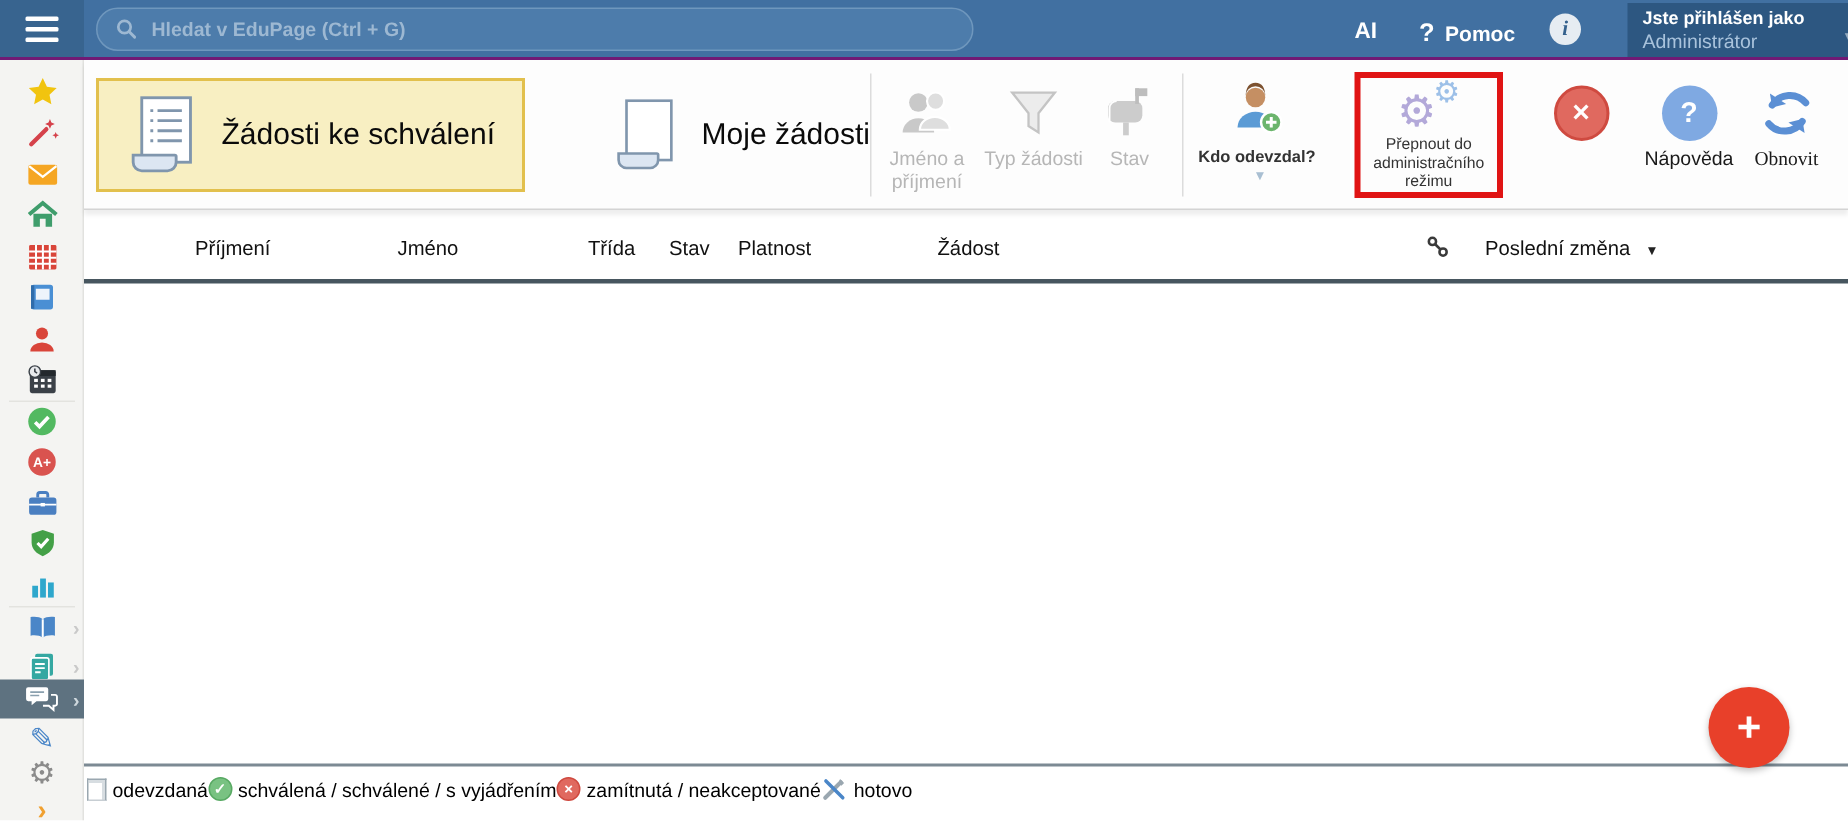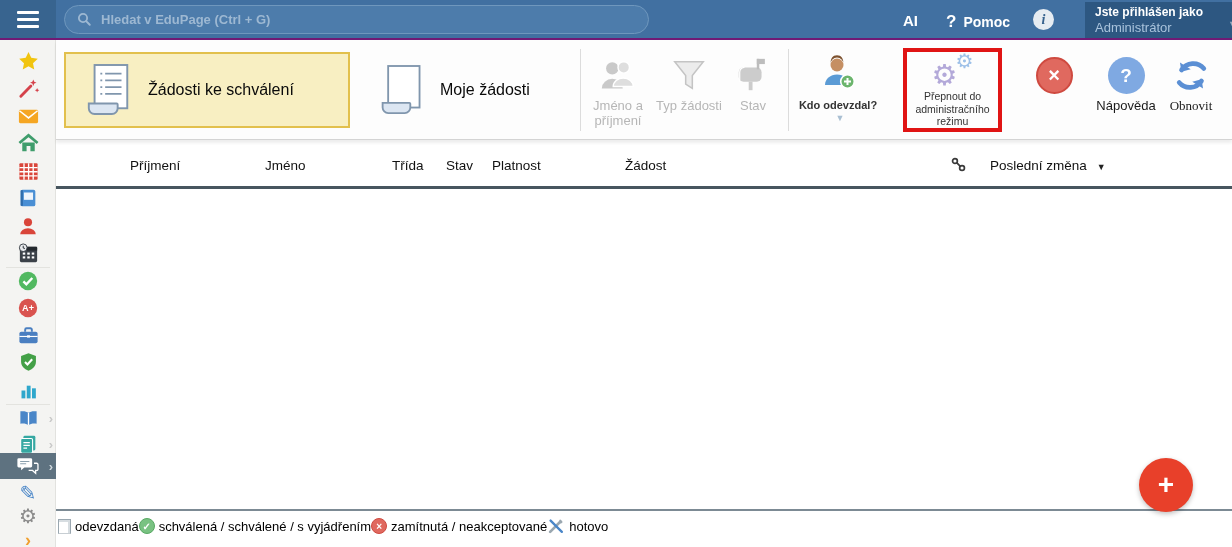--- a/index.html
+++ b/index.html
@@ -33,22 +33,22 @@
   .sb-div { position:absolute; left:6px; width:44px; height:1px; background:#e3e3df; }
   .sb-chev { position:absolute; right:3px; font-size:13px; color:#c9c9c9; font-weight:bold; }
   .sb-selected { background:#5e7280; }
   .sb-selected .sb-chev { color:#cfd8dd; }
 
   
   .main { position:absolute; left:56px; top:40px; width:1176px; height:507px; background:#fff; }
   .toolbar { position:absolute; left:0; top:0; width:1176px; height:100px; background:#fdfdfd; border-bottom:1px solid #d4d4d4; box-shadow:0 3px 3px rgba(0,0,0,0.07); }
   .tab-big { position:absolute; top:12px; height:76px; display:flex; align-items:center; gap:14px; padding:0 18px; cursor:pointer; }
   .tab-active { left:8px; width:286px; background:#f8efc2; border:2px solid #e2c04d; }
-  .tab-plain { left:304px; width:208px; }
-  .tab-big .lbl { font-size:16px; color:#0a0a0a; white-space:nowrap; }
+  .tab-plain { left:334px; width:208px; }
+  .tab-big .lbl { font-size:20px; color:#0a0a0a; white-space:nowrap; }
   .vdiv { position:absolute; top:9px; height:82px; width:1px; background:#dcdcdc; }
   .tb-btn { position:absolute; top:12px; display:flex; flex-direction:column; align-items:center; justify-content:flex-start; gap:5px; text-align:center; cursor:pointer; }
   .tb-btn .cap { font-size:13px; color:#1a1a1a; line-height:1.15; }
   .tb-btn.disabled { cursor:default; }
   .tb-btn.disabled .cap { color:#b6b6b6; }
   .icon-box { height:42px; display:flex; align-items:flex-end; justify-content:center; }
   .circle-icon { width:37px; height:37px; border-radius:50%; display:flex; align-items:center; justify-content:center; color:#fff; font-weight:bold; }
   .ci-red { background:#e0695f; border:2px solid #cf4a40; font-size:20px; }
   .ci-blue { background:#7fa9e2; font-size:19px; }
   .kdo-cap { font-size:11px; font-weight:bold; color:#333; }

